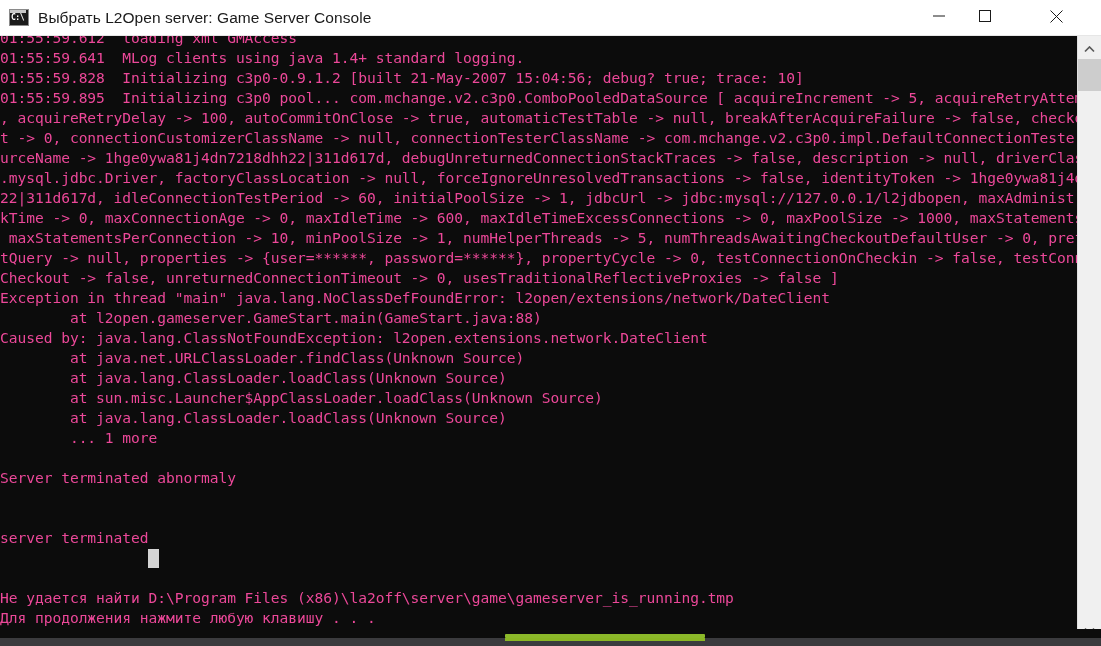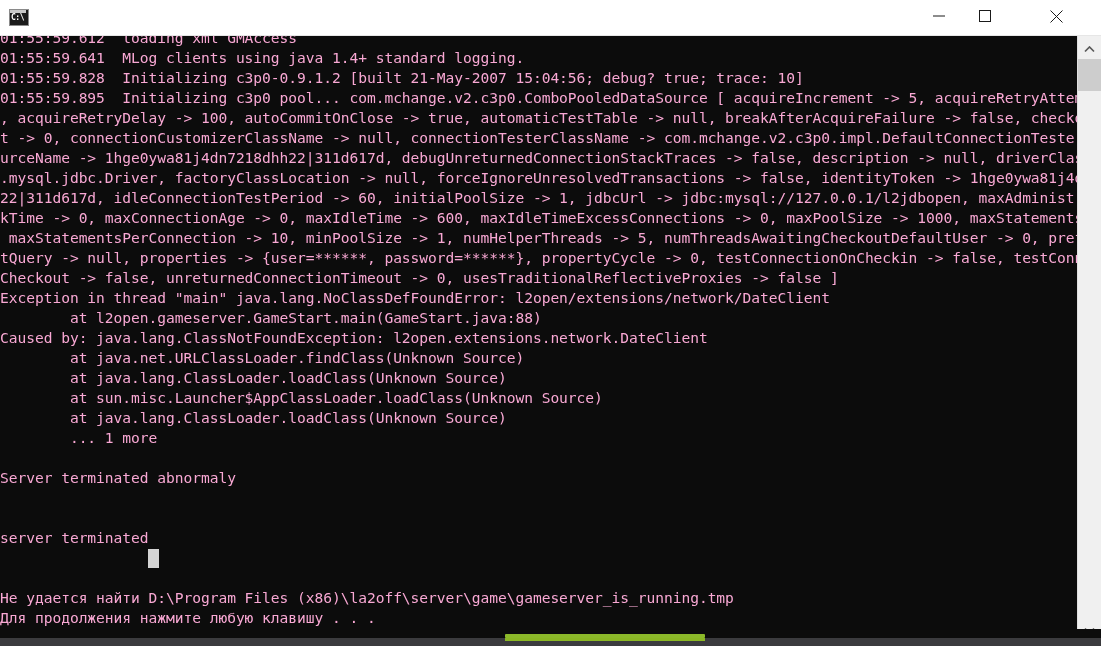--- a/index.html
+++ b/index.html
@@ -99,21 +99,21 @@
     overflow: hidden;
   }
   #console-lines {
     position: absolute;
     left: 0; top: 2px;
     width: 1077px;
     white-space: pre;
     font-family: "DejaVu Sans Mono", monospace;
     font-size: 14.6px;
     line-height: 20px;
-    color: #f9a8d4;
+    color: #ec4899;
     letter-spacing: -0.05px;
   }
   .cline {
     height: 20px;
     white-space: pre;
     overflow: hidden;
   }
 
   #cursor-block {
     position: absolute;
@@ -193,20 +193,21 @@
 <body>
 
 <div id="window">
 
   <div id="titlebar">
     <div id="app-icon">
       <div class="icon-frame"></div>
       <div class="icon-bar"></div>
       <div class="icon-text">C:\</div>
     </div>
+    <div id="window-title">Выбрать L2Open server: Game Server Console</div>
 
     <button class="win-btn" id="btn-min">
       <svg width="12" height="12" viewBox="0 0 12 12">
         <line x1="0" y1="6" x2="12" y2="6" stroke="#1a1a1a" stroke-width="1"></line>
       </svg>
     </button>
     <button class="win-btn" id="btn-max">
       <svg width="12" height="12" viewBox="0 0 12 12">
         <rect x="0.5" y="0.5" width="11" height="11" fill="none" stroke="#1a1a1a" stroke-width="1"></rect>
       </svg>

